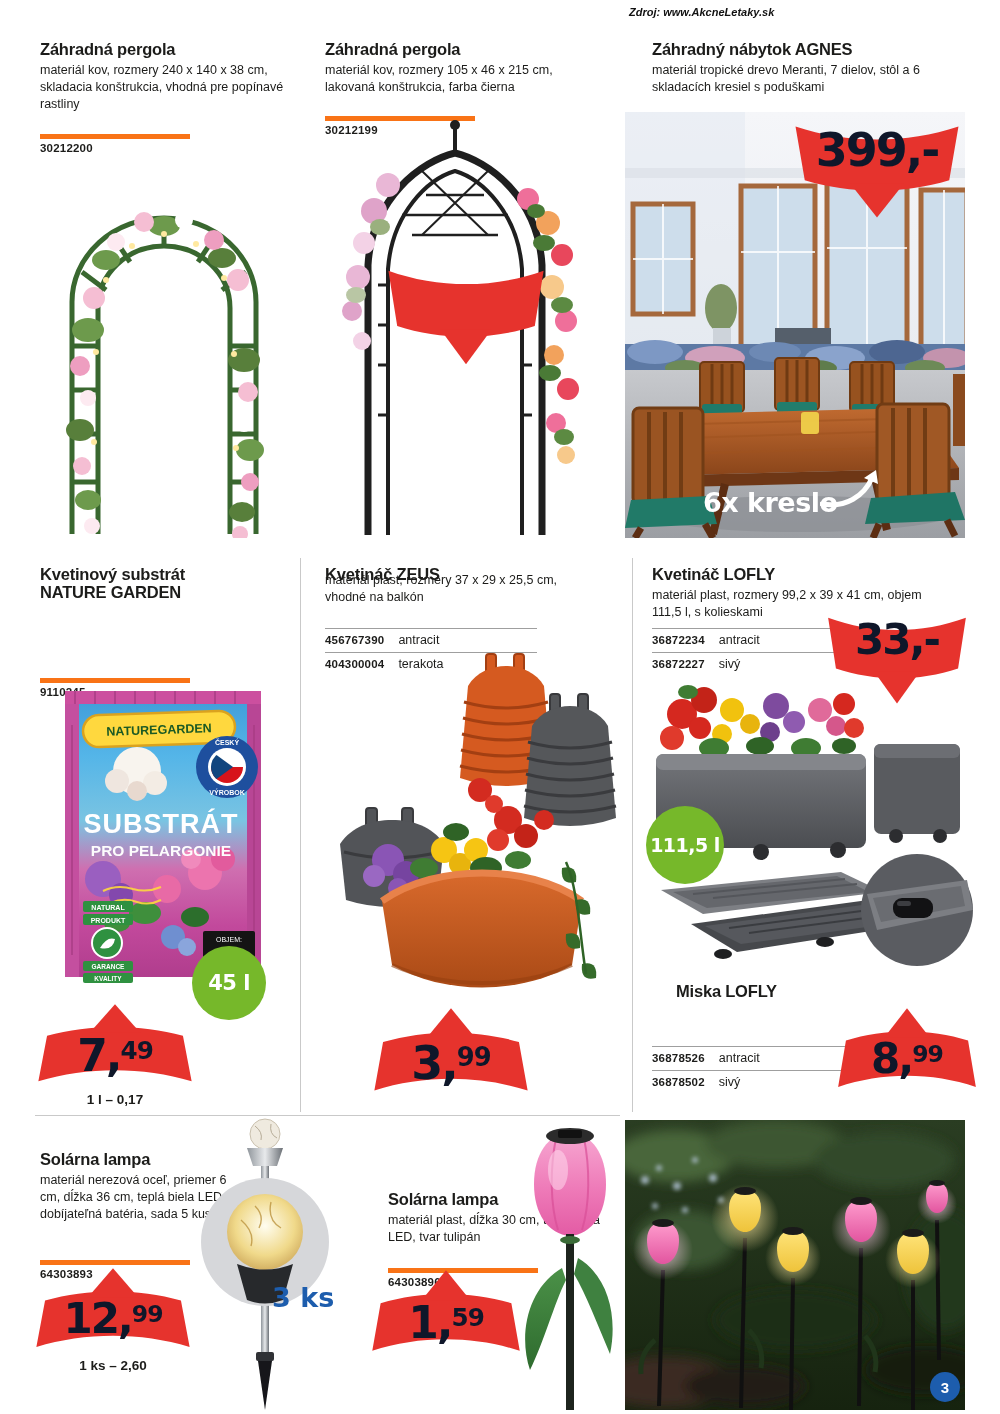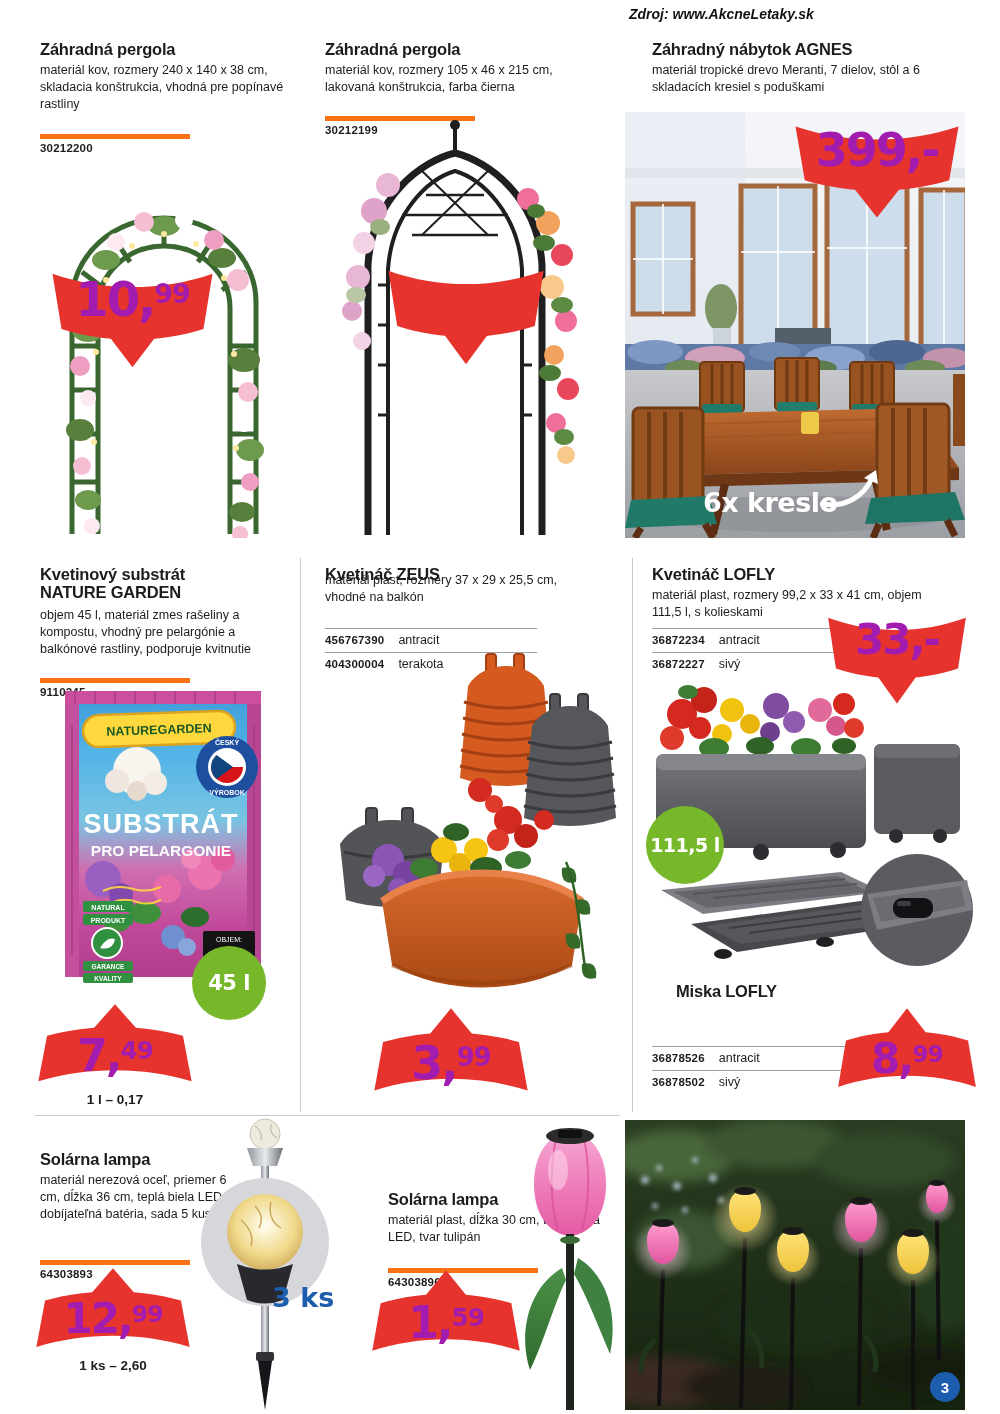--- a/index.html
+++ b/index.html
@@ -1,30 +1,30 @@
 <!DOCTYPE html>
 <html><head>
 <meta charset="utf-8">
 <style>
   html,body{margin:0;padding:0;background:#fff;}
   .page{position:relative;width:1000px;height:1414px;background:#ffffff;overflow:hidden;
         font-family:"Liberation Sans",sans-serif;color:#1c1c1a;}
-  .source{position:absolute;font-size:14px;font-style:italic;font-weight:bold;color:#111;}
+  .source{position:absolute;font-size:11px;font-style:italic;font-weight:bold;color:#111;}
   .ptitle{position:absolute;font-weight:bold;font-size:16.5px;line-height:1.12;letter-spacing:-.2px;}
   .pdesc{position:absolute;font-size:12.5px;line-height:1.34;color:#1c1c1a;}
   .code-single{position:absolute;width:150px;border-top:5px solid #f97316;padding-top:3px;
                font-weight:bold;font-size:11.5px;letter-spacing:.2px;margin-top:16px;}
   .code-table{position:absolute;width:212px;}
   .crow{display:flex;align-items:baseline;gap:14px;border-top:1px solid #9f9f9f;padding:4px 0 5px;}
   .cnum{font-weight:bold;font-size:11.5px;letter-spacing:.2px;}
   .ccol{font-size:12.5px;}
   .badge{position:absolute;}
   .badge svg{position:absolute;inset:0;width:100%;height:100%;}
   .badge.up svg{transform:scaleY(-1);}
-  .btxt{position:absolute;left:0;right:0;text-align:center;color:#a21caf;font-weight:bold;
+  .btxt{position:absolute;left:0;right:0;text-align:center;color:#0f172a;font-weight:bold;
         font-family:"DejaVu Sans",sans-serif;letter-spacing:-2px;line-height:1;}
   .badge.down .btxt{top:11%;}
   .badge.up .btxt{top:36%;}
   .psup{font-size:.56em;position:relative;top:-.48em;letter-spacing:-1px;}
   .unit-note{position:absolute;font-weight:bold;font-size:13.5px;text-align:center;color:#1c1c1a;}
   .circle-badge{position:absolute;border-radius:50%;background:#76b82a;color:#fff;font-weight:bold;
         display:flex;align-items:center;justify-content:center;font-family:"DejaVu Sans",sans-serif;
         letter-spacing:-.5px;}
   .photo{position:absolute;overflow:hidden;background:#eee;}
   .photo svg{position:absolute;inset:0;width:100%;height:100%;}
@@ -271,42 +271,32 @@
       <span>399,-</span><span class="psup"></span>
     </div>
   </div>
 
   <div class="photo-note" style="left:703px;top:487px;">6x kreslo</div>
   <svg style="position:absolute;left:820px;top:468px;width:64px;height:44px;" viewBox="0 0 64 44">
     <path d="M2,36 C26,40 44,28 52,10" stroke="#fff" stroke-width="5" fill="none" stroke-linecap="round"></path>
     <polygon points="44,10 56,2 58,16" fill="#fff"></polygon>
   </svg>
 
-  <div class="badge down" style="left:50px;top:263px;width:165px;height:107px;">
-    <svg viewBox="0 0 200 120" preserveAspectRatio="none">
-      <path fill="#e6332d" d="M3,12 C65,32 135,32 197,12 L186,74 C132,90 68,90 14,74 Z"></path>
-      <path fill="#e6332d" d="M68,78 L100,117 L132,78 Z"></path>
-    </svg>
-    <div class="btxt" style="font-size:48px;">
-      <span>10,</span><span class="psup">99</span>
-    </div>
-  </div>
 
   <div class="badge down" style="left:386px;top:260px;width:160px;height:107px;">
     <svg viewBox="0 0 200 120" preserveAspectRatio="none">
       <path fill="#e6332d" d="M3,12 C65,32 135,32 197,12 L186,74 C132,90 68,90 14,74 Z"></path>
       <path fill="#e6332d" d="M68,78 L100,117 L132,78 Z"></path>
     </svg>
   </div>
 
   <div class="vline" style="left:300px;top:558px;height:554px;"></div>
   <div class="vline" style="left:632px;top:558px;height:554px;"></div>
 
   <div class="ptitle" style="left:40px;top:565px;width:185px;">Kvetinový substrát NATURE GARDEN</div>
-  <div class="pdesc" style="left:40px;top:607px;width:250px;">objem 45 l, materiál zmes rašeliny a kompostu, vhodný pre pelargónie a balkónové rastliny, podporuje kvitnutie</div>
   <div class="code-single" style="left:40px;top:662px;">9110245</div>
 
   <div class="pimg" style="left:55px;top:685px;width:220px;height:298px;">
     <svg viewBox="0 0 220 298">
       <defs>
         <linearGradient id="bagG" x1="0" y1="0" x2="0" y2="1">
           <stop offset="0" stop-color="#3f9bd8"></stop>
             <stop offset=".22" stop-color="#54b5e8"></stop>
           <stop offset=".45" stop-color="#7ac4e2"></stop>
             <stop offset=".62" stop-color="#cf6fb0"></stop>
@@ -500,21 +490,21 @@
     <svg viewBox="0 0 200 120" preserveAspectRatio="none">
       <path fill="#e6332d" d="M3,12 C65,32 135,32 197,12 L186,74 C132,90 68,90 14,74 Z"></path>
       <path fill="#e6332d" d="M68,78 L100,117 L132,78 Z"></path>
     </svg>
     <div class="btxt" style="font-size:46px;text-align:center;">
       <span>3,</span><span class="psup">99</span>
     </div>
   </div>
 
   <div class="ptitle" style="left:652px;top:565px;width:300px;">Kvetináč LOFLY</div>
-  <div class="pdesc" style="left:652px;top:587px;width:280px;">materiál plast, rozmery 99,2 x 33 x 41 cm, objem 111,5 l, s kolieskami</div>
+  <div class="pdesc" style="left:652px;top:587px;width:280px;">materiál plast, rozmery 99,2 x 39 x 41 cm, objem 111,5 l, s kolieskami</div>
   <div class="code-table" style="left:652px;top:628px;">
     <div class="crow">
       <span class="cnum">36872234</span>
       <span class="ccol">antracit</span>
     </div>
     <div class="crow">
       <span class="cnum">36872227</span>
       <span class="ccol">sivý</span>
     </div>
   </div>

